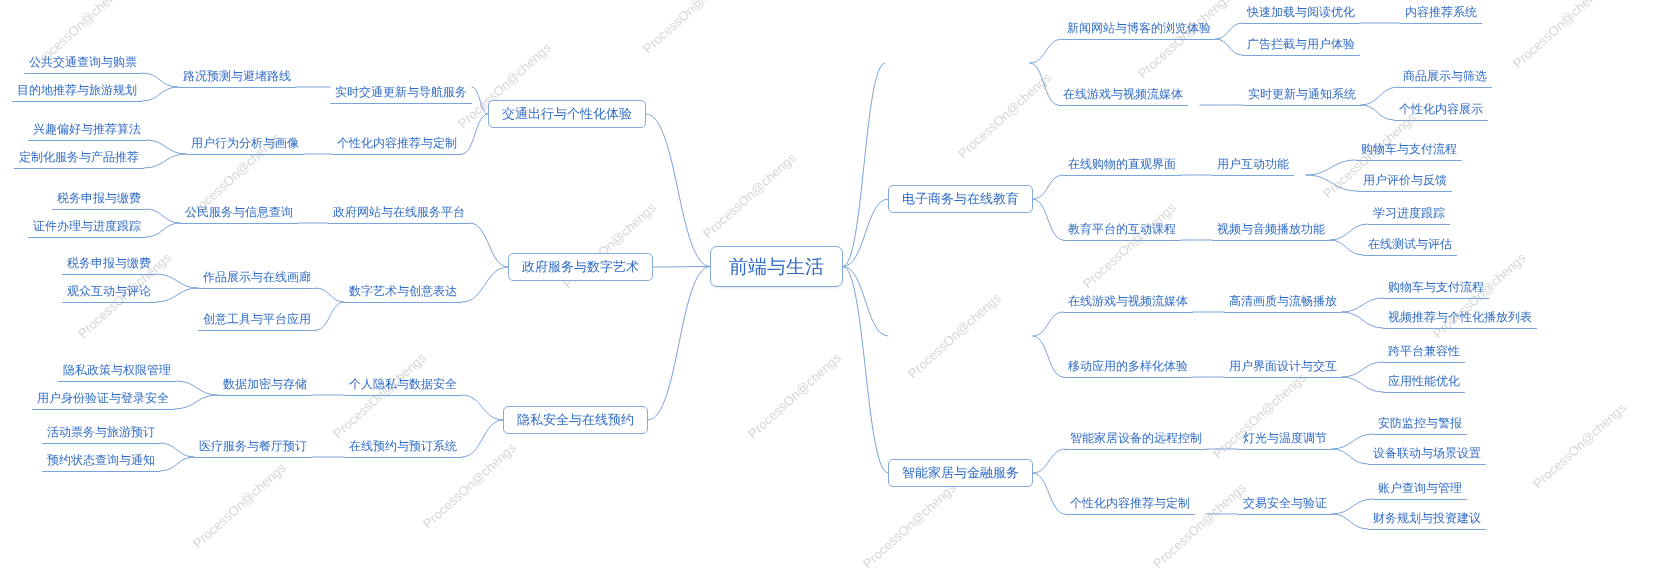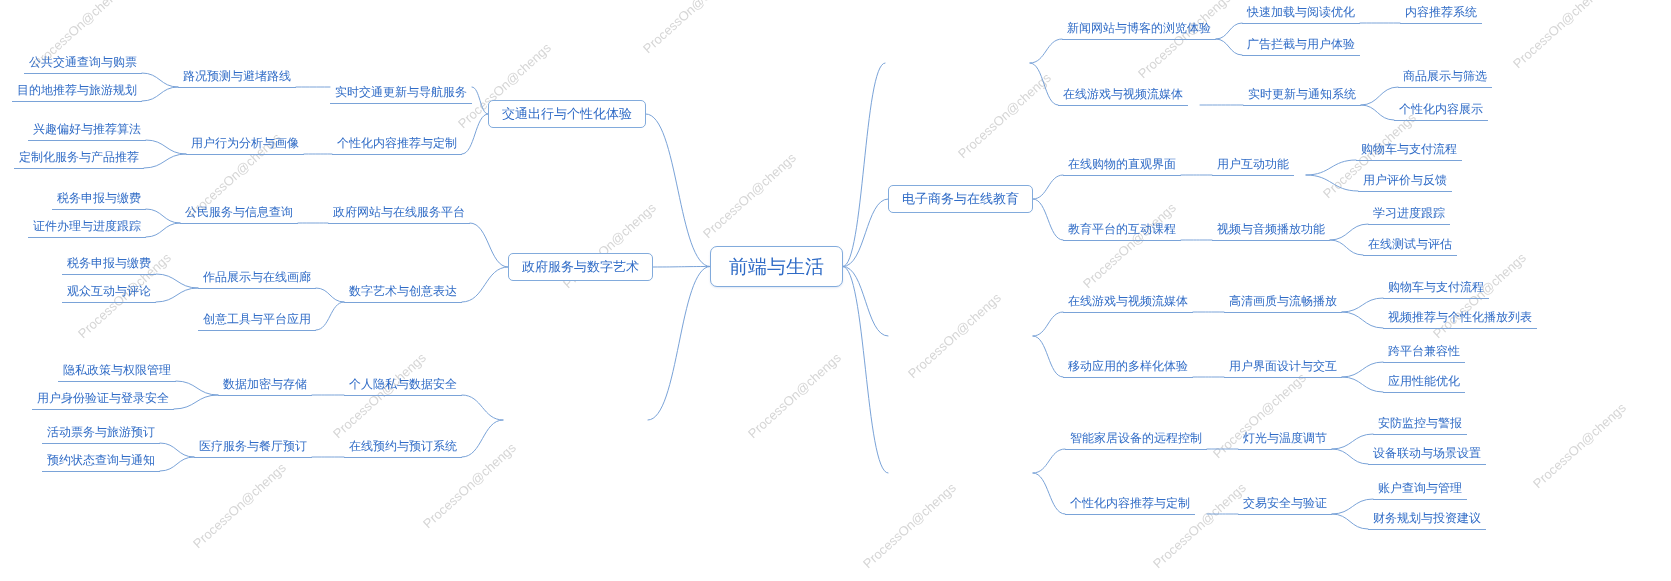--- a/index.html
+++ b/index.html
@@ -110,20 +110,21 @@
   <div id="B1" class="node txt" style="left:328px;top:204px">政府网站与在线服务平台</div>
   <div id="B1a" class="node txt" style="left:180px;top:204px">公民服务与信息查询</div>
   <div id="B1ai" class="node txt" style="left:52px;top:190px">税务申报与缴费</div>
   <div id="B1aii" class="node txt" style="left:28px;top:218px">证件办理与进度跟踪</div>
   <div id="B2" class="node txt" style="left:344px;top:283px">数字艺术与创意表达</div>
   <div id="B2a" class="node txt" style="left:198px;top:269px">作品展示与在线画廊</div>
   <div id="B2ai" class="node txt" style="left:62px;top:255px">税务申报与缴费</div>
   <div id="B2aii" class="node txt" style="left:62px;top:283px">观众互动与评论</div>
   <div id="B2b" class="node txt" style="left:198px;top:311px">创意工具与平台应用</div>
 
+  <div id="C" class="node box" style="left:503px;top:406px">隐私安全与在线预约</div>
   <div id="C1" class="node txt" style="left:344px;top:376px">个人隐私与数据安全</div>
   <div id="C1a" class="node txt" style="left:218px;top:376px">数据加密与存储</div>
   <div id="C1ai" class="node txt" style="left:58px;top:362px">隐私政策与权限管理</div>
   <div id="C1aii" class="node txt" style="left:32px;top:390px">用户身份验证与登录安全</div>
   <div id="C2" class="node txt" style="left:344px;top:438px">在线预约与预订系统</div>
   <div id="C2a" class="node txt" style="left:194px;top:438px">医疗服务与餐厅预订</div>
   <div id="C2ai" class="node txt" style="left:42px;top:424px">活动票务与旅游预订</div>
   <div id="C2aii" class="node txt" style="left:42px;top:452px">预约状态查询与通知</div>
 
   <div id="D1" class="node txt" style="left:1062px;top:20px">新闻网站与博客的浏览体验</div>
@@ -147,20 +148,21 @@
 
   <div id="F1" class="node txt" style="left:1063px;top:293px">在线游戏与视频流媒体</div>
   <div id="F1a" class="node txt" style="left:1224px;top:293px">高清画质与流畅播放</div>
   <div id="F1ai" class="node txt" style="left:1383px;top:279px">购物车与支付流程</div>
   <div id="F1aii" class="node txt" style="left:1383px;top:309px">视频推荐与个性化播放列表</div>
   <div id="F2" class="node txt" style="left:1063px;top:358px">移动应用的多样化体验</div>
   <div id="F2a" class="node txt" style="left:1224px;top:358px">用户界面设计与交互</div>
   <div id="F2ai" class="node txt" style="left:1383px;top:343px">跨平台兼容性</div>
   <div id="F2aii" class="node txt" style="left:1383px;top:373px">应用性能优化</div>
 
+  <div id="G" class="node box" style="left:888px;top:459px">智能家居与金融服务</div>
   <div id="G1" class="node txt" style="left:1065px;top:430px">智能家居设备的远程控制</div>
   <div id="G1a" class="node txt" style="left:1238px;top:430px">灯光与温度调节</div>
   <div id="G1ai" class="node txt" style="left:1373px;top:415px">安防监控与警报</div>
   <div id="G1aii" class="node txt" style="left:1368px;top:445px">设备联动与场景设置</div>
   <div id="G2" class="node txt" style="left:1065px;top:495px">个性化内容推荐与定制</div>
   <div id="G2a" class="node txt" style="left:1238px;top:495px">交易安全与验证</div>
   <div id="G2ai" class="node txt" style="left:1373px;top:480px">账户查询与管理</div>
   <div id="G2aii" class="node txt" style="left:1368px;top:510px">财务规划与投资建议</div>
 <span class="wm" style="left: 30px; top: 60px;">ProcessOn@chengs</span>
     <span class="wm" style="left: 185px; top: 210px;">ProcessOn@chengs</span>

